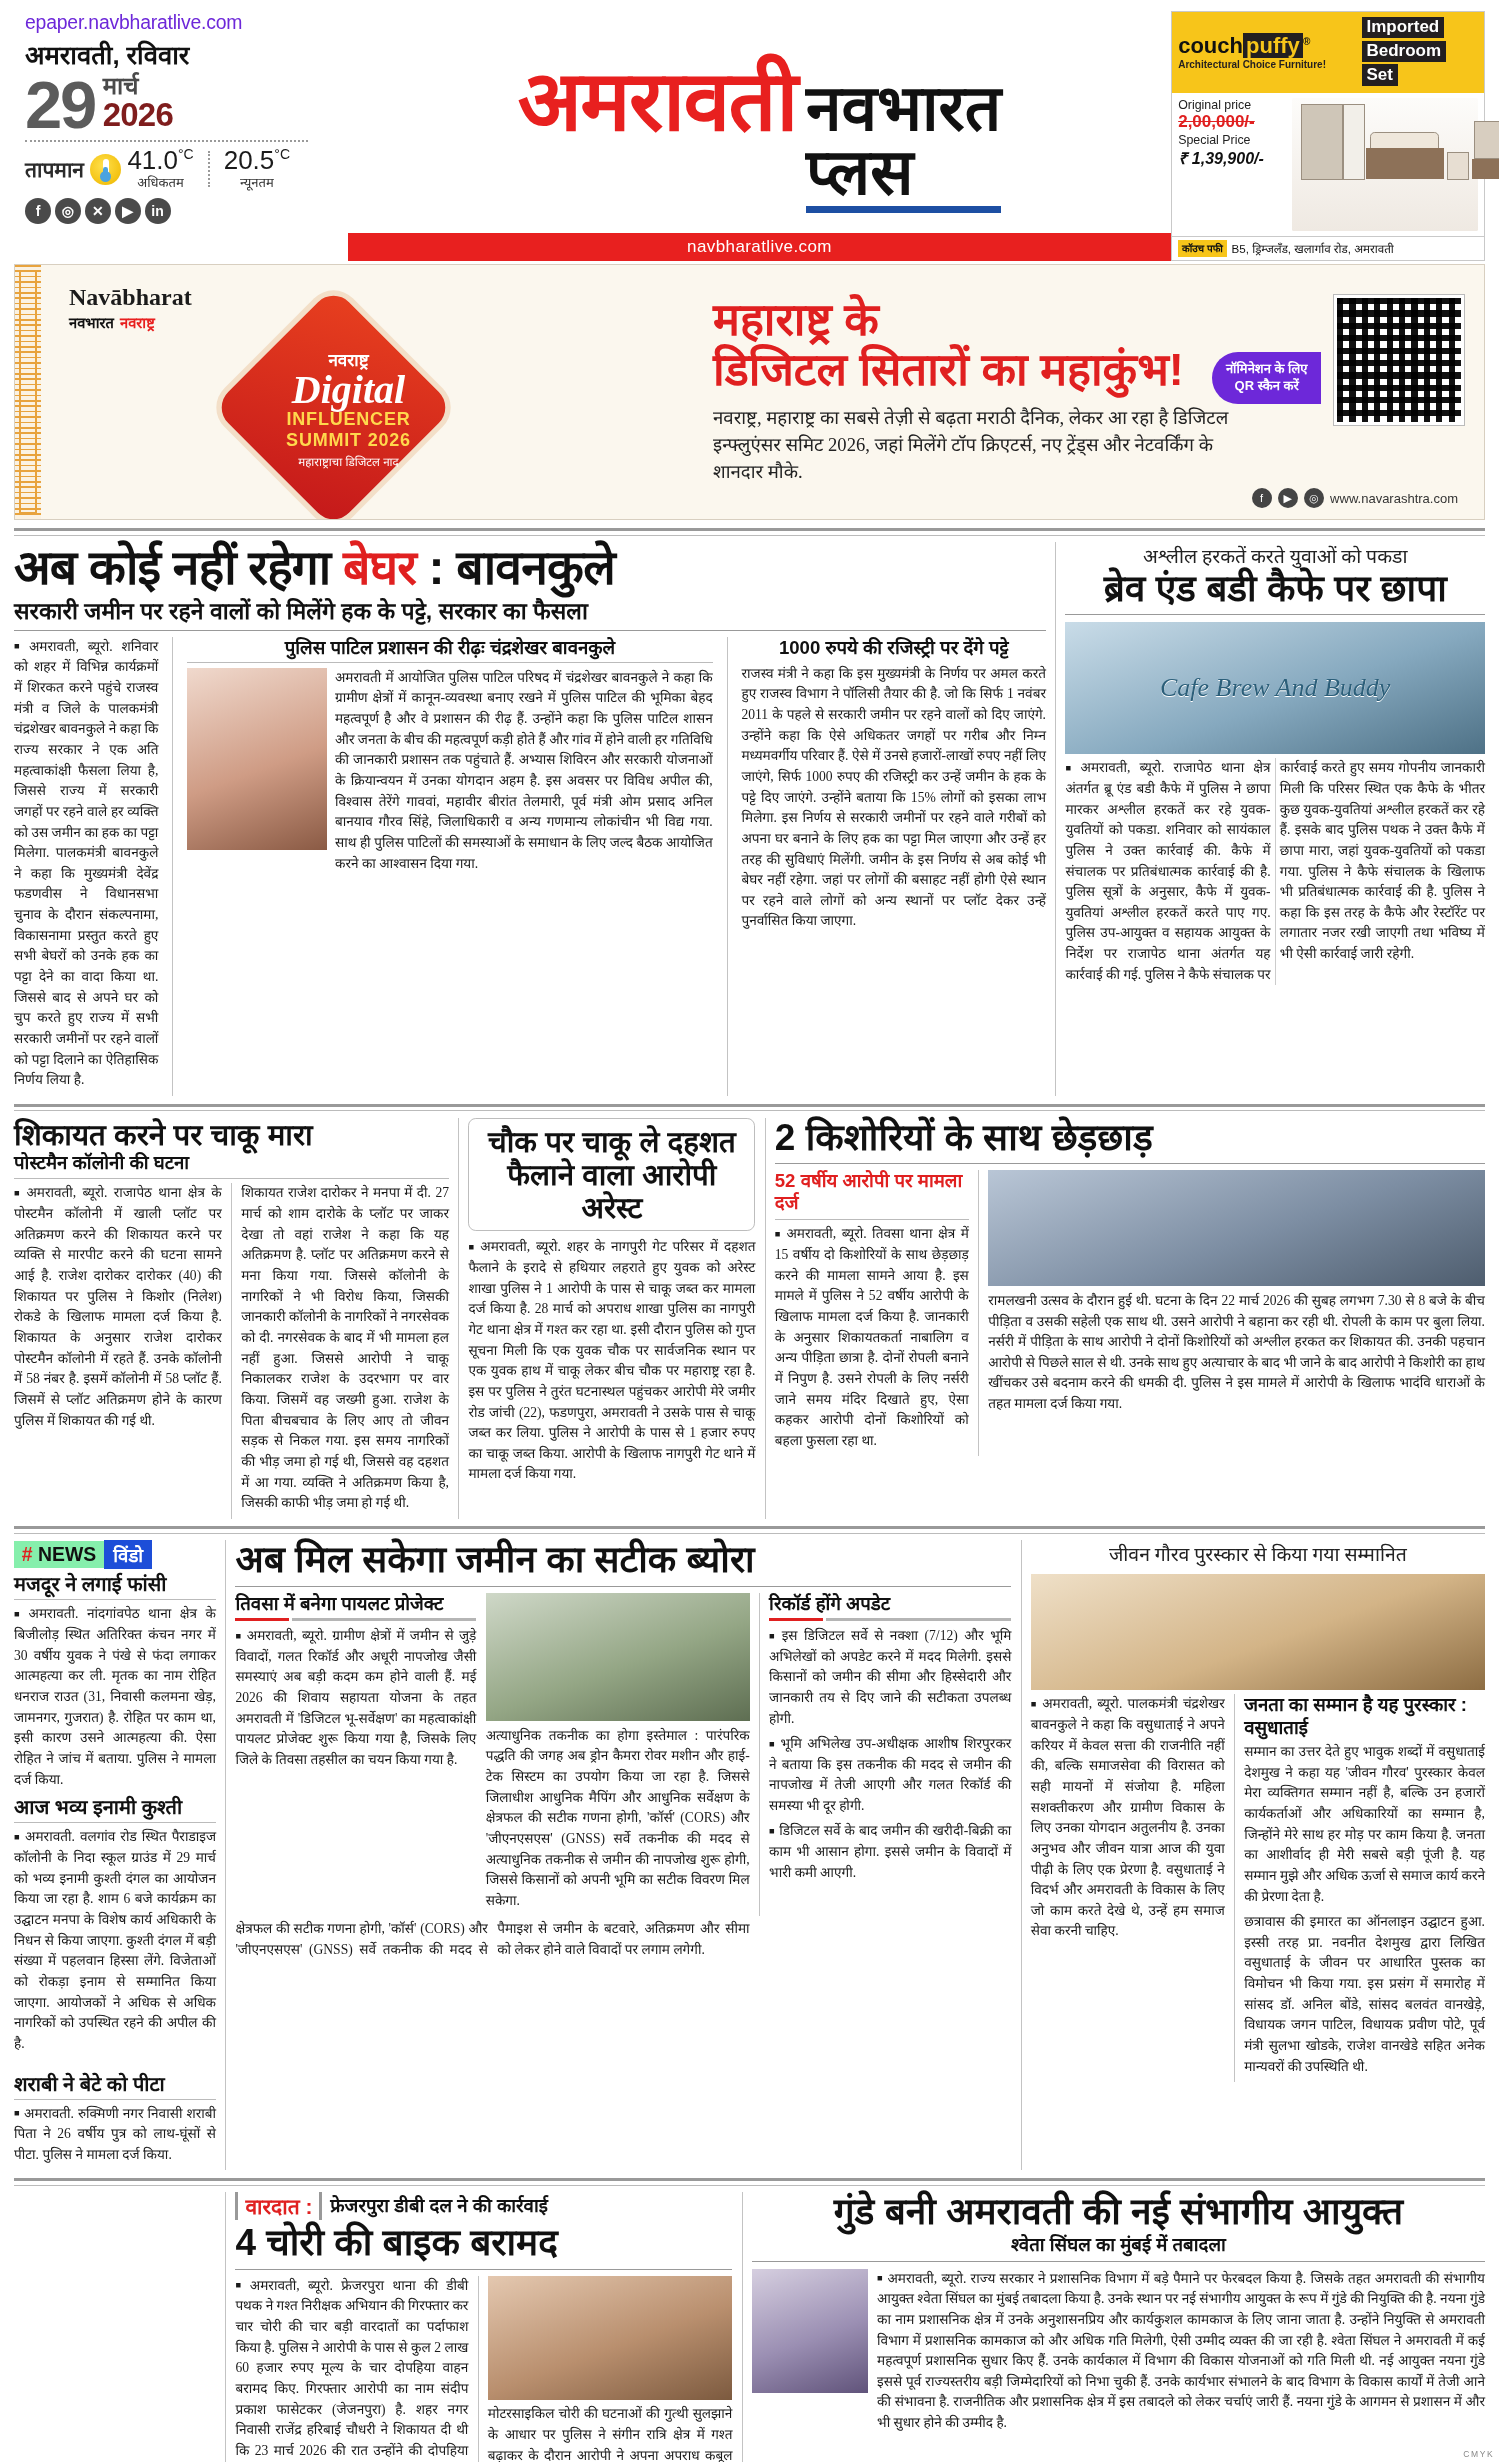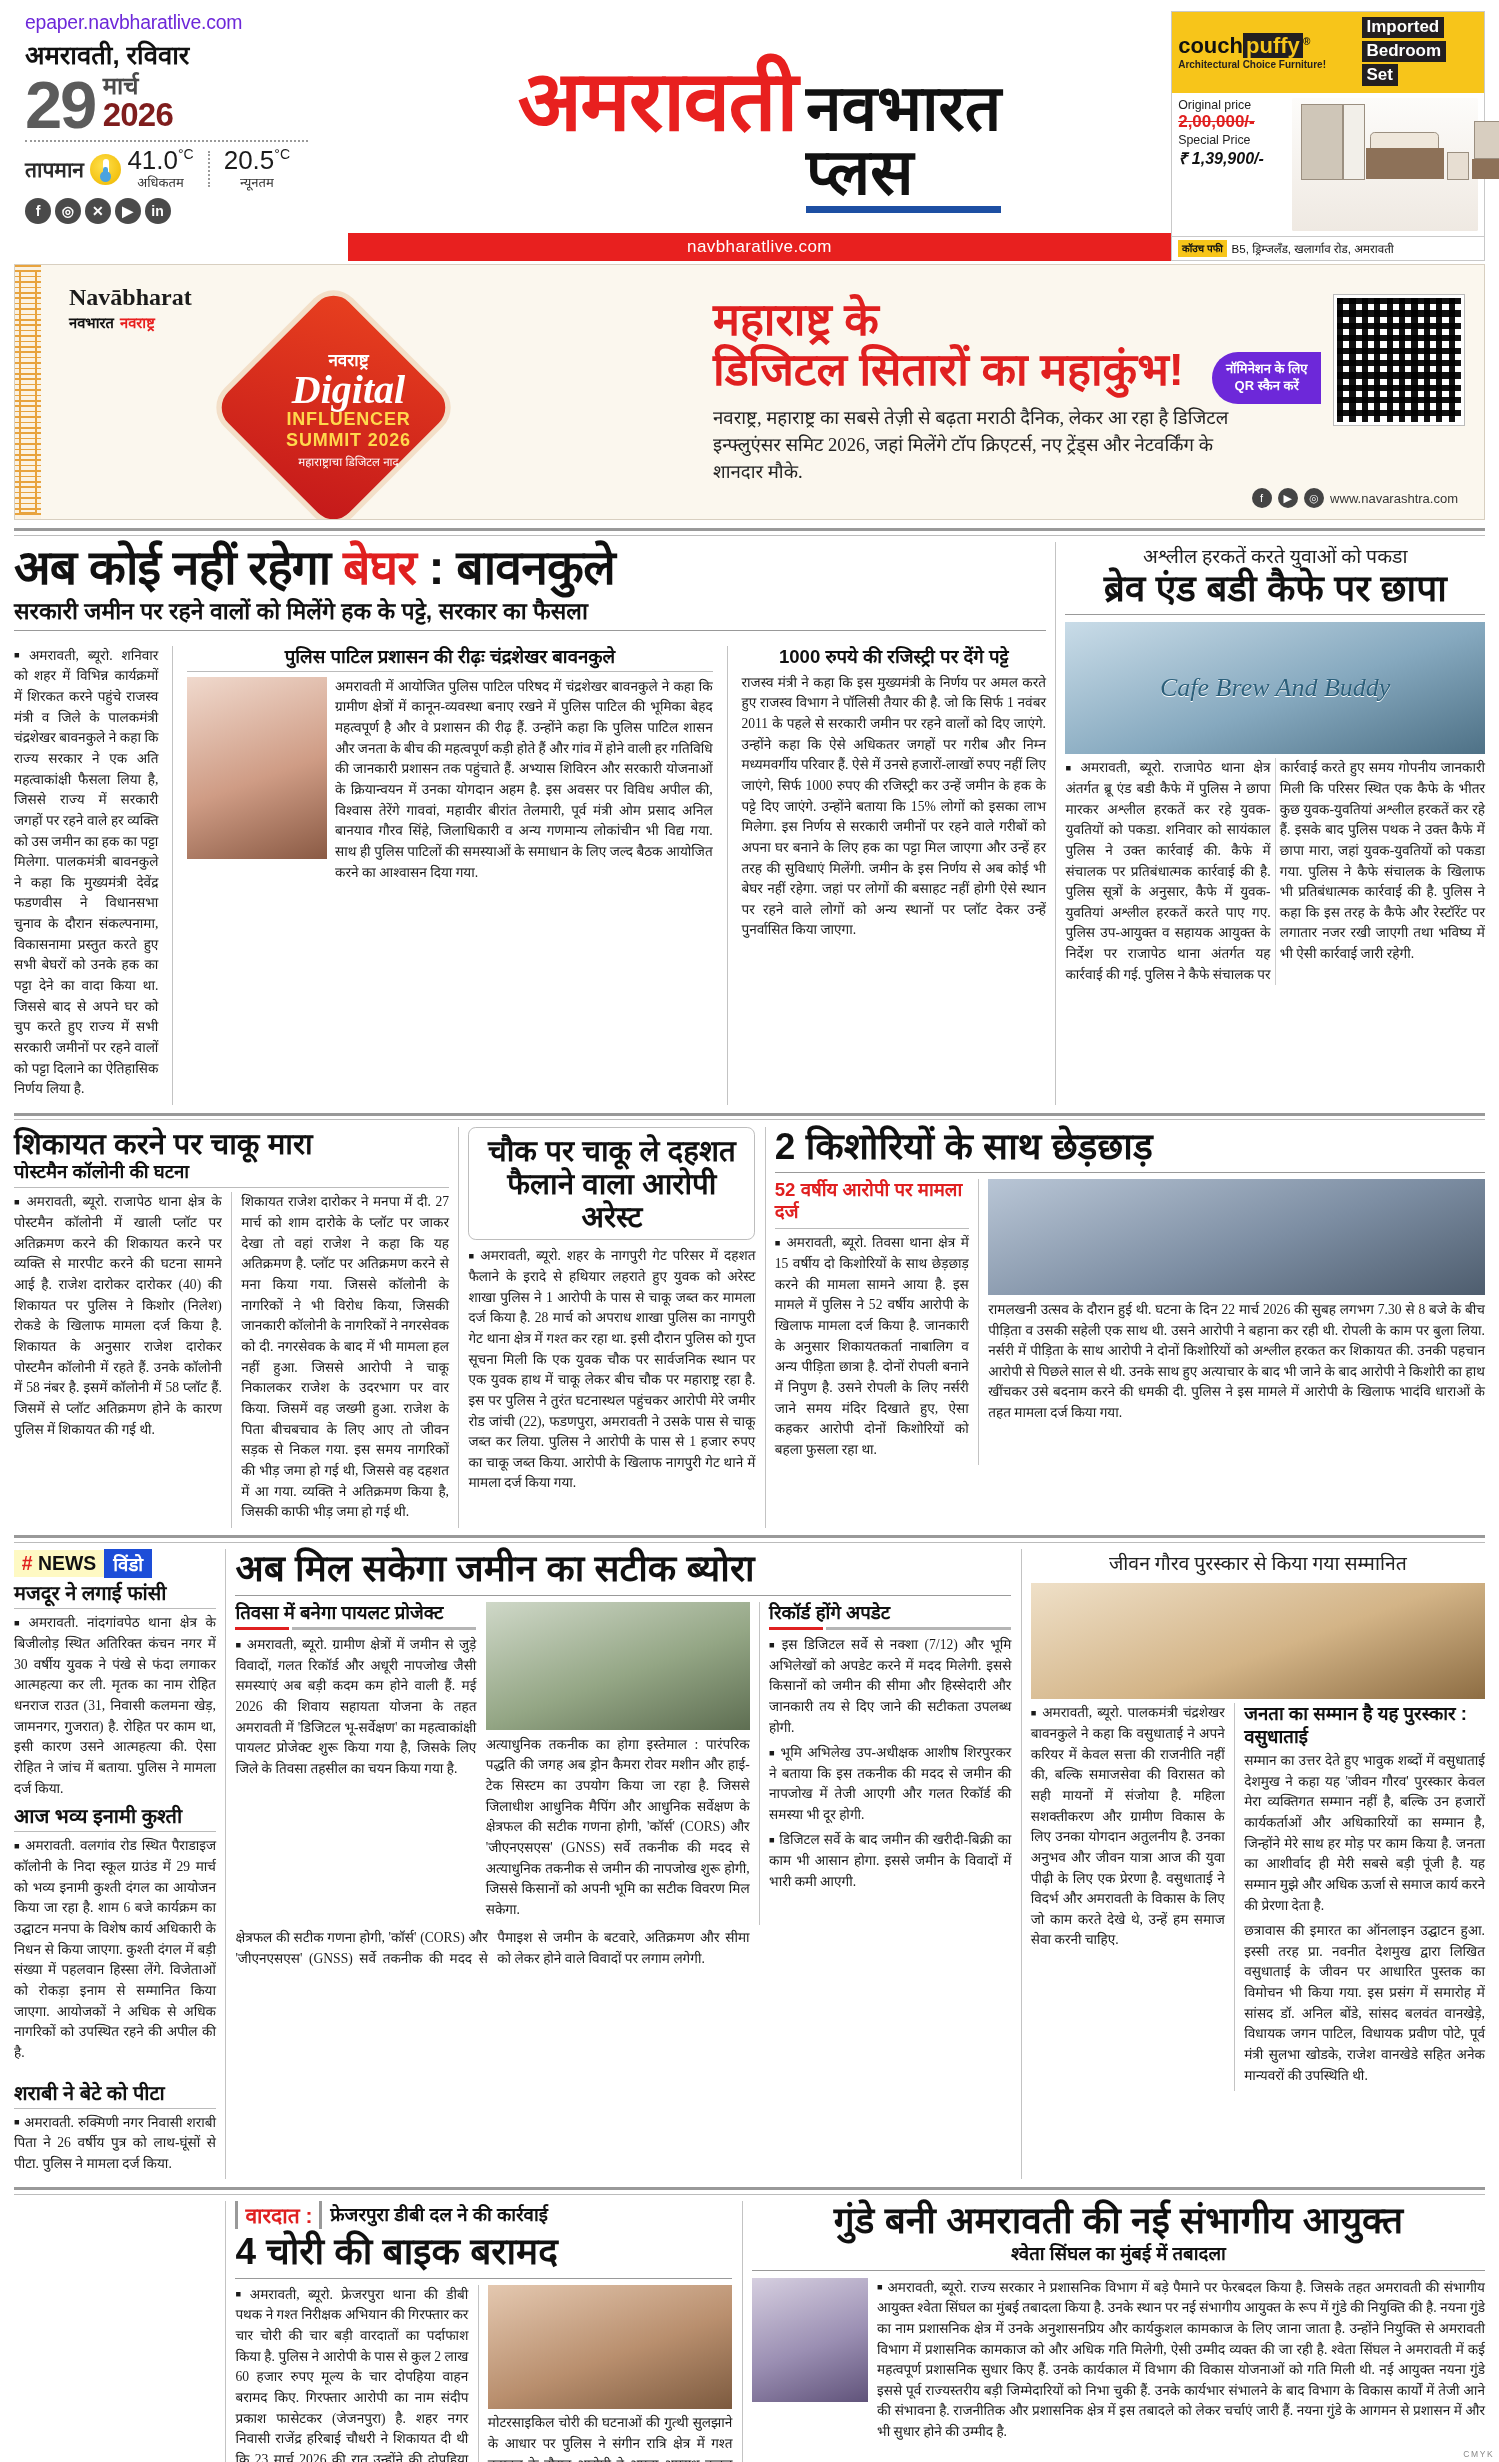--- a/index.html
+++ b/index.html
@@ -95,21 +95,21 @@
   .hl-m{font-family:"Liberation Sans",sans-serif;font-weight:700;font-size:23px;line-height:1.15;}
   .hl-s{font-family:"Liberation Sans",sans-serif;font-weight:700;font-size:18.6px;line-height:1.2;}
   .kicker{font-family:"Liberation Serif",serif;font-size:19.4px;color:#222;}
   .red{color:#e02020;}
   .body{font-family:"Liberation Serif",serif;font-size:13.6px;line-height:1.52;text-align:justify;color:#1a1a1a;}
   .body p{margin:0 0 4.7px 0;}
   .sq:before{content:"\25A0";font-size:9.3px;margin-right:3.9px;vertical-align:1.6px;}
   .photo{background:#ddd;position:relative;overflow:hidden;}
   .boxed{border:0.8px solid #bdbdbd;border-radius:7.8px;padding:6.2px 7.8px;box-sizing:border-box;}
   .newsbadge{display:flex;align-items:center;width:max-content;}
-  .newsbadge .a{background:#fef9c3;color:#111;font-family:"Liberation Sans",sans-serif;font-weight:700;font-size:19.4px;padding:1.6px 7.8px;}
+  .newsbadge .a{background:#86efac;color:#111;font-family:"Liberation Sans",sans-serif;font-weight:700;font-size:19.4px;padding:1.6px 7.8px;}
   .newsbadge .a .h{color:#e02020;}
   .newsbadge .b{background:#1d4ed8;color:#fff;font-family:"Liberation Sans",sans-serif;font-weight:700;font-size:18.6px;padding:1.6px 9.3px;}
   .tagred{background:#fff;color:#e02020;font-family:"Liberation Sans",sans-serif;font-weight:700;font-size:21px;border-left:3.9px solid #999;border-right:3.9px solid #999;padding:0 7px;}
   .tagbox{display:flex;align-items:center;gap:7.8px;}
   .gradA{background:linear-gradient(160deg,#b9c6d6,#7d8ea3 55%,#4e5d6e);}
   .gradB{background:linear-gradient(160deg,#cfd8c8,#94a685 55%,#5e6e52);}
   .gradC{background:linear-gradient(160deg,#e4c8b0,#b98f6e 55%,#7c5a3f);}
   .gradD{background:linear-gradient(160deg,#d6cfe0,#9b8fb3 55%,#60537a);}
   .gradE{background:linear-gradient(160deg,#efe0c8,#d3b487 55%,#8d6d43);}
   .gradF{background:linear-gradient(160deg,#c9dce8,#86a9bf 55%,#4e7186);}
@@ -257,21 +257,21 @@
 
     <div class="hr-thick"></div>
 
     <div class="row" style="margin-top:6.2px;">
       <div style="width:1032px;">
         <div class="hl-xxl">
           <span>अब कोई नहीं रहेगा </span><span class="red">बेघर</span><span> : बावनकुले</span>
         </div>
         <div class="hl-m" style="margin-top:4.7px;padding-bottom:4.7px;border-bottom:1.6px solid #999;">सरकारी जमीन पर रहने वालों को मिलेंगे हक के पट्टे, सरकार का फैसला</div>
 
-        <div class="row" style="margin-top:15px;gap:14px;">
+        <div class="row" style="margin-top:6px;gap:14px;">
           <div style="width:147px;" class="body">
             <p class="sq">अमरावती, ब्यूरो. शनिवार को शहर में विभिन्न कार्यक्रमों में शिरकत करने पहुंचे राजस्व मंत्री व जिले के पालकमंत्री चंद्रशेखर बावनकुले ने कहा कि राज्य सरकार ने एक अति महत्वाकांक्षी फैसला लिया है, जिससे राज्य में सरकारी जगहों पर रहने वाले हर व्यक्ति को उस जमीन का हक का पट्टा मिलेगा. पालकमंत्री बावनकुले ने कहा कि मुख्यमंत्री देवेंद्र फडणवीस ने विधानसभा चुनाव के दौरान संकल्पनामा, विकासनामा प्रस्तुत करते हुए सभी बेघरों को उनके हक का पट्टा देने का वादा किया था. जिससे बाद से अपने घर को चुप करते हुए राज्य में सभी सरकारी जमीनों पर रहने वालों को पट्टा दिलाने का ऐतिहासिक निर्णय लिया है.</p>
           </div>
           <div class="vsep"></div>
           <div style="width:535px;">
             <div class="hl-s" style="text-align:center;border-bottom:0.8px solid #bbb;padding-bottom:3.1px;">पुलिस पाटिल प्रशासन की रीढ़ः चंद्रशेखर बावनकुले</div>
             <div class="row" style="gap:7.8px;margin-top:4.7px;">
               <div class="photo gradG" style="width:140px;height:182px;"></div>
               <div class="body" style="flex:1;">
                   <p>अमरावती में आयोजित पुलिस पाटिल परिषद में चंद्रशेखर बावनकुले ने कहा कि ग्रामीण क्षेत्रों में कानून-व्यवस्था बनाए रखने में पुलिस पाटिल की भूमिका बेहद महत्वपूर्ण है और वे प्रशासन की रीढ़ हैं. उन्होंने कहा कि पुलिस पाटिल शासन और जनता के बीच की महत्वपूर्ण कड़ी होते हैं और गांव में होने वाली हर गतिविधि की जानकारी प्रशासन तक पहुंचाते हैं. अभ्यास शिविरन और सरकारी योजनाओं के क्रियान्वयन में उनका योगदान अहम है. इस अवसर पर विविध अपील की, विश्वास तेरेंगे गाववां, महावीर बीरांत तेलमारी, पूर्व मंत्री ओम प्रसाद अनिल बानयाव गौरव सिंहे, जिलाधिकारी व अन्य गणमान्य लोकांचीन भी विद्य गया. साथ ही पुलिस पाटिलों की समस्याओं के समाधान के लिए जल्द बैठक आयोजित करने का आश्वासन दिया गया.</p>

